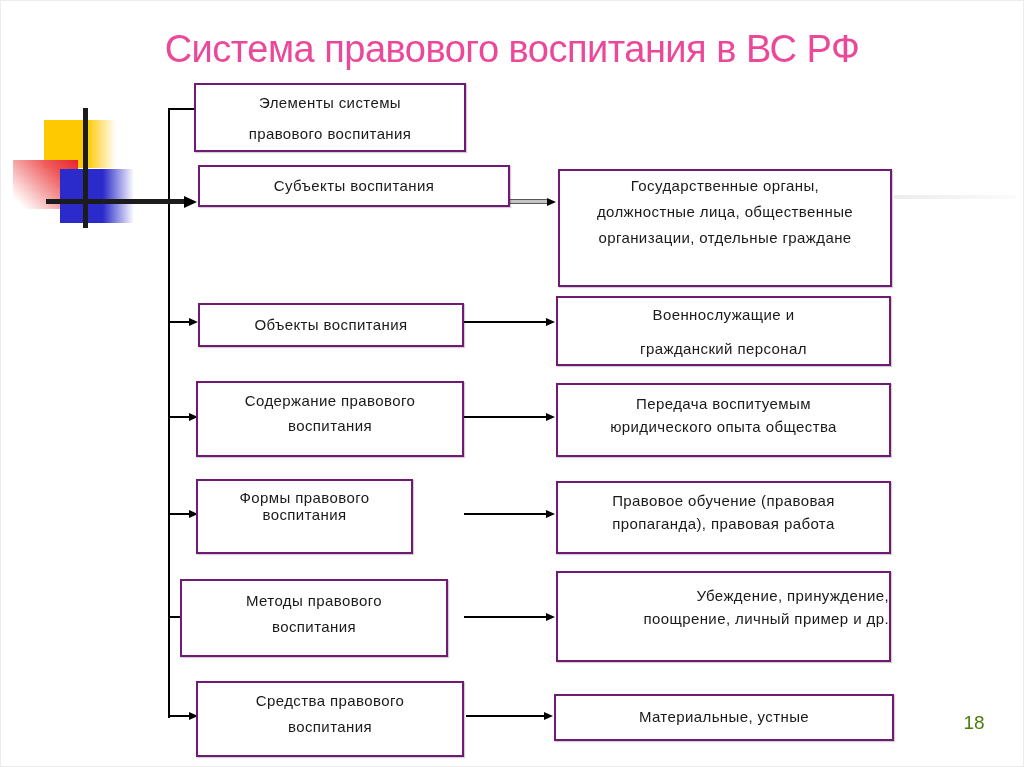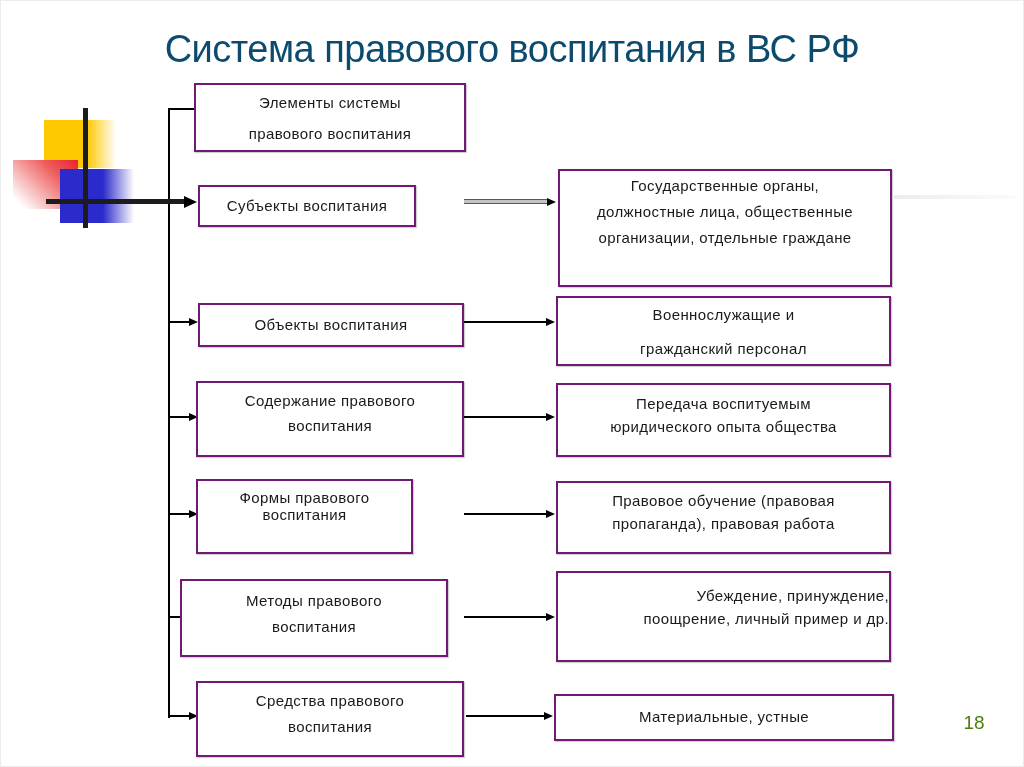--- a/index.html
+++ b/index.html
@@ -15,21 +15,21 @@
   }
 
   
   .title {
     position: absolute;
     top: 24px; left: 0;
     width: 100%;
     text-align: center;
     font-size: 38px;
     line-height: 48px;
-    color: #0c4a6e;
+    color: #ec4899;
     letter-spacing: -0.5px;
   }
 
   
   .box {
     position: absolute;
     box-sizing: border-box;
     border: 2px solid #701a75;
     background: #ffffff;
     text-align: center;
@@ -126,21 +126,21 @@
   <div class="arrow gray" style="left:463px; top:198px; width:83px; height:3px;"></div>
   <div class="arrow" style="left:463px; top:320px; width:82px; height:2px;"></div>
   <div class="arrow" style="left:463px; top:415px; width:82px; height:2px;"></div>
   <div class="arrow" style="left:463px; top:512px; width:82px; height:2px;"></div>
   <div class="arrow" style="left:463px; top:615px; width:82px; height:2px;"></div>
   <div class="arrow" style="left:465px; top:714px; width:78px; height:2px;"></div>
 
   <div class="box" style="left:193px; top:82px; width:272px; height:69px; padding-top:2px; line-height:31px;">Элементы системы
 правового воспитания</div>
 
-  <div class="box" style="left:197px; top:184px; width:218px; height:42px; padding-top:10px;">Субъекты воспитания</div>
+  <div class="box" style="left:197px; top:164px; width:312px; height:42px; padding-top:10px;">Субъекты воспитания</div>
   <div class="box" style="left:557px; top:168px; width:334px; height:118px; padding-top:2px; line-height:26px;">Государственные органы,
 должностные лица, общественные
 организации, отдельные граждане</div>
 
   <div class="box" style="left:197px; top:302px; width:266px; height:44px; padding-top:11px;">Объекты воспитания</div>
   <div class="box" style="left:555px; top:295px; width:335px; height:70px; padding-top:0; line-height:34px;">Военнослужащие и
 гражданский персонал</div>
 
   <div class="box" style="left:195px; top:380px; width:268px; height:76px; padding-top:5px; line-height:25px;">Содержание правового
 воспитания</div>

